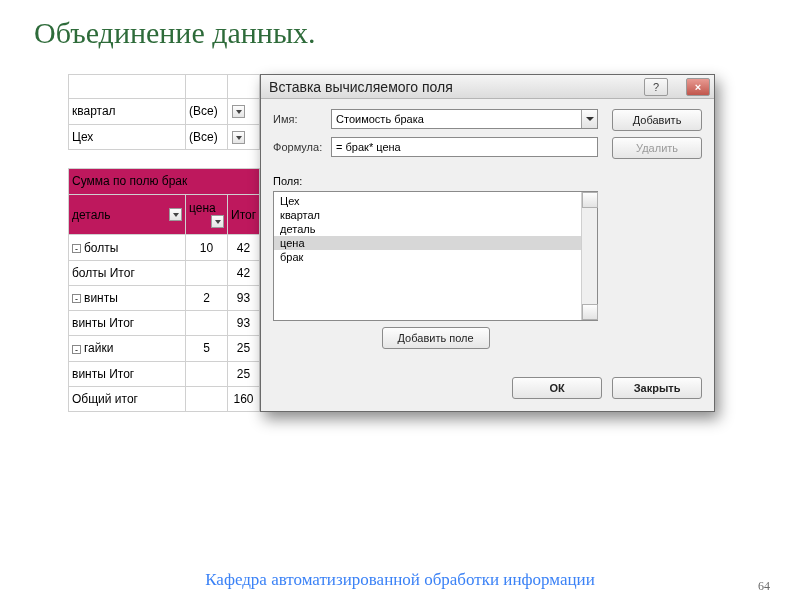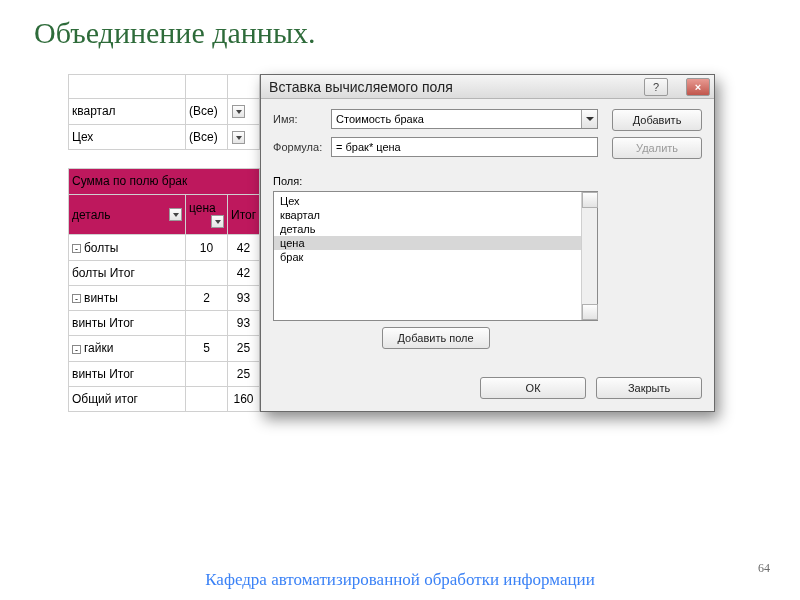--- a/index.html
+++ b/index.html
@@ -139,30 +139,30 @@
     position:relative;
     display:flex;
   }
   .listbox ul{list-style:none;margin:0;padding:2px 0;flex:1;overflow:hidden;}
   .listbox li{padding:1px 6px;font-size:11px;cursor:default;}
   .listbox li.sel{background:#d7d7d7;}
   .listbox .sbar{width:16px;background:#efefef;border-left:1px solid #cfcfcf;position:relative;}
   .sbar .arrow{position:absolute;left:0;width:16px;height:16px;background:linear-gradient(#fdfdfd,#e3e3e3);border:1px solid #b0b0b0;}
   .sbar .up{top:0;} .sbar .down{bottom:0;}
   .footer{display:flex;justify-content:flex-end;gap:10px;margin-top:28px;}
-  .footer .btn{width:106px;}
+  .footer .btn{width:90px;font-weight:bold;}
   .addfield{margin-top:6px;text-align:center;}
   .addfield .btn{display:inline-flex;width:108px;}
   .page-footer{
     position:absolute;bottom:10px;left:0;right:0;
     text-align:center;font-family:"Times New Roman",serif;
     font-size:17px;color:#3b82f6;
   }
   .page-num{
-    position:absolute;bottom:24px;right:30px;
+    position:absolute;bottom:6px;right:30px;
     font-family:"Times New Roman",serif;font-size:12px;color:#6a6a6a;
   }
 </style>
 </head>
 <body>
 
 <div class="slide-title">Объединение данных.</div>
 
 <div class="content">
 

